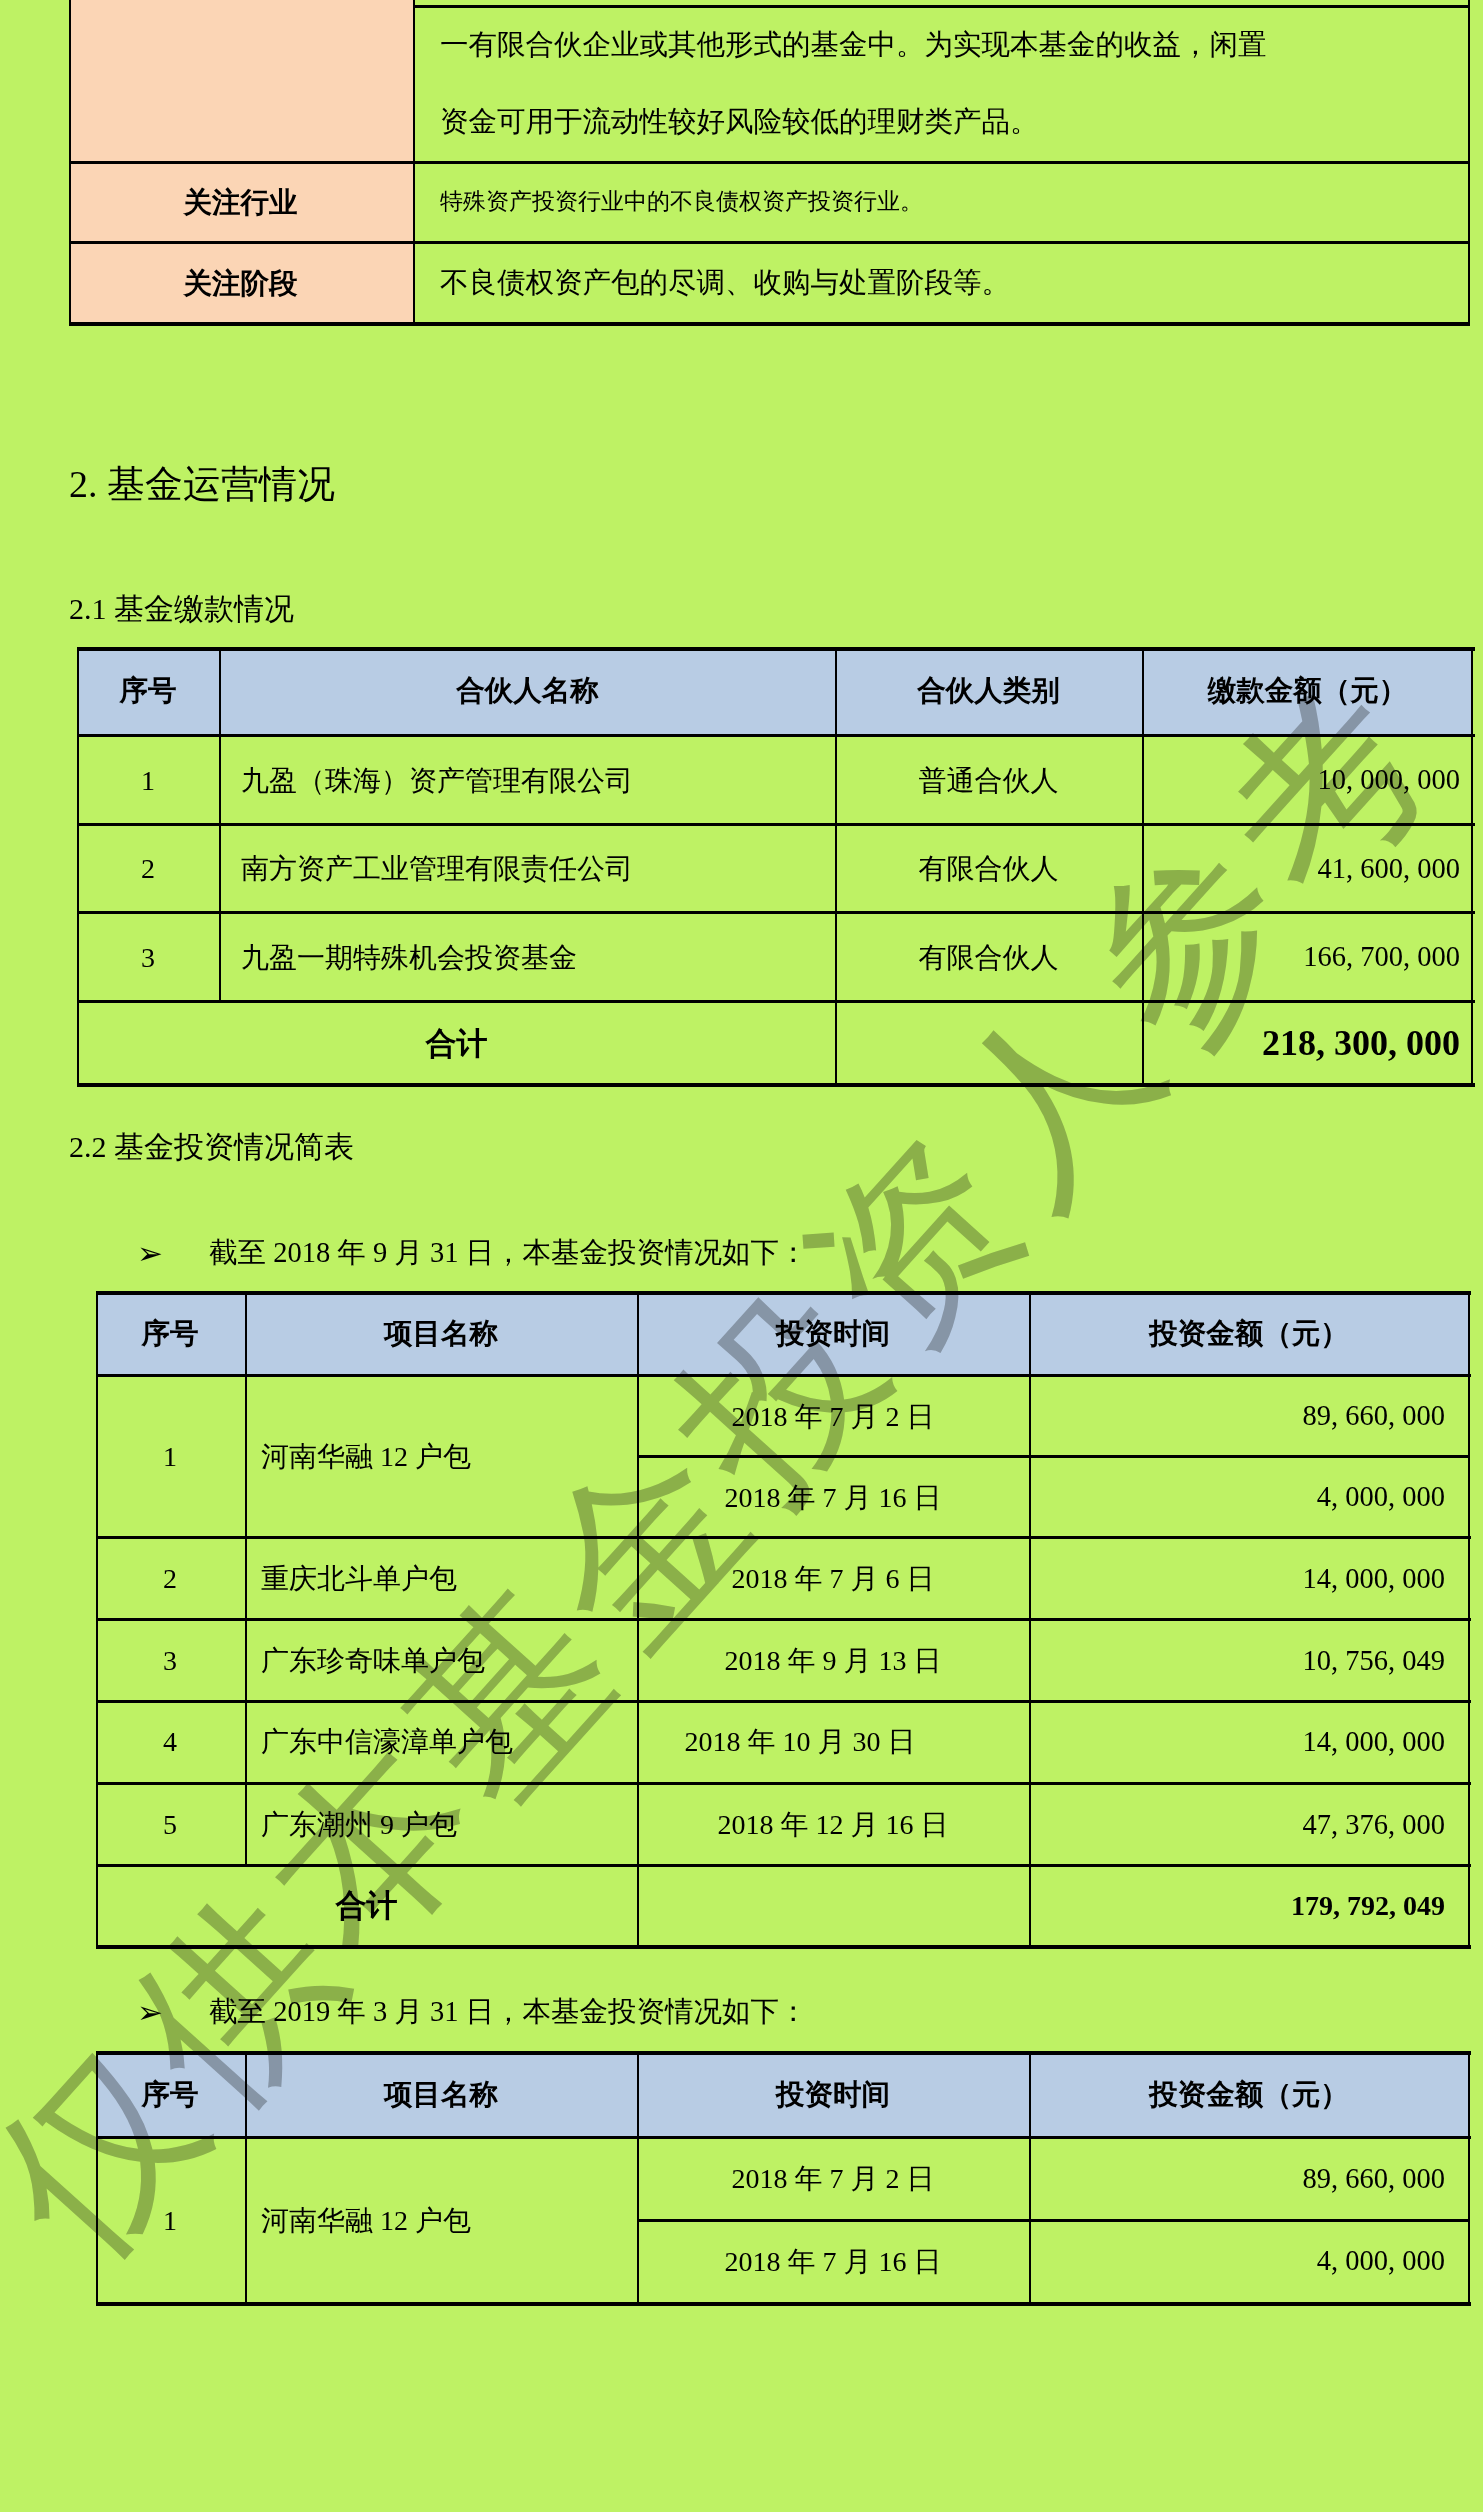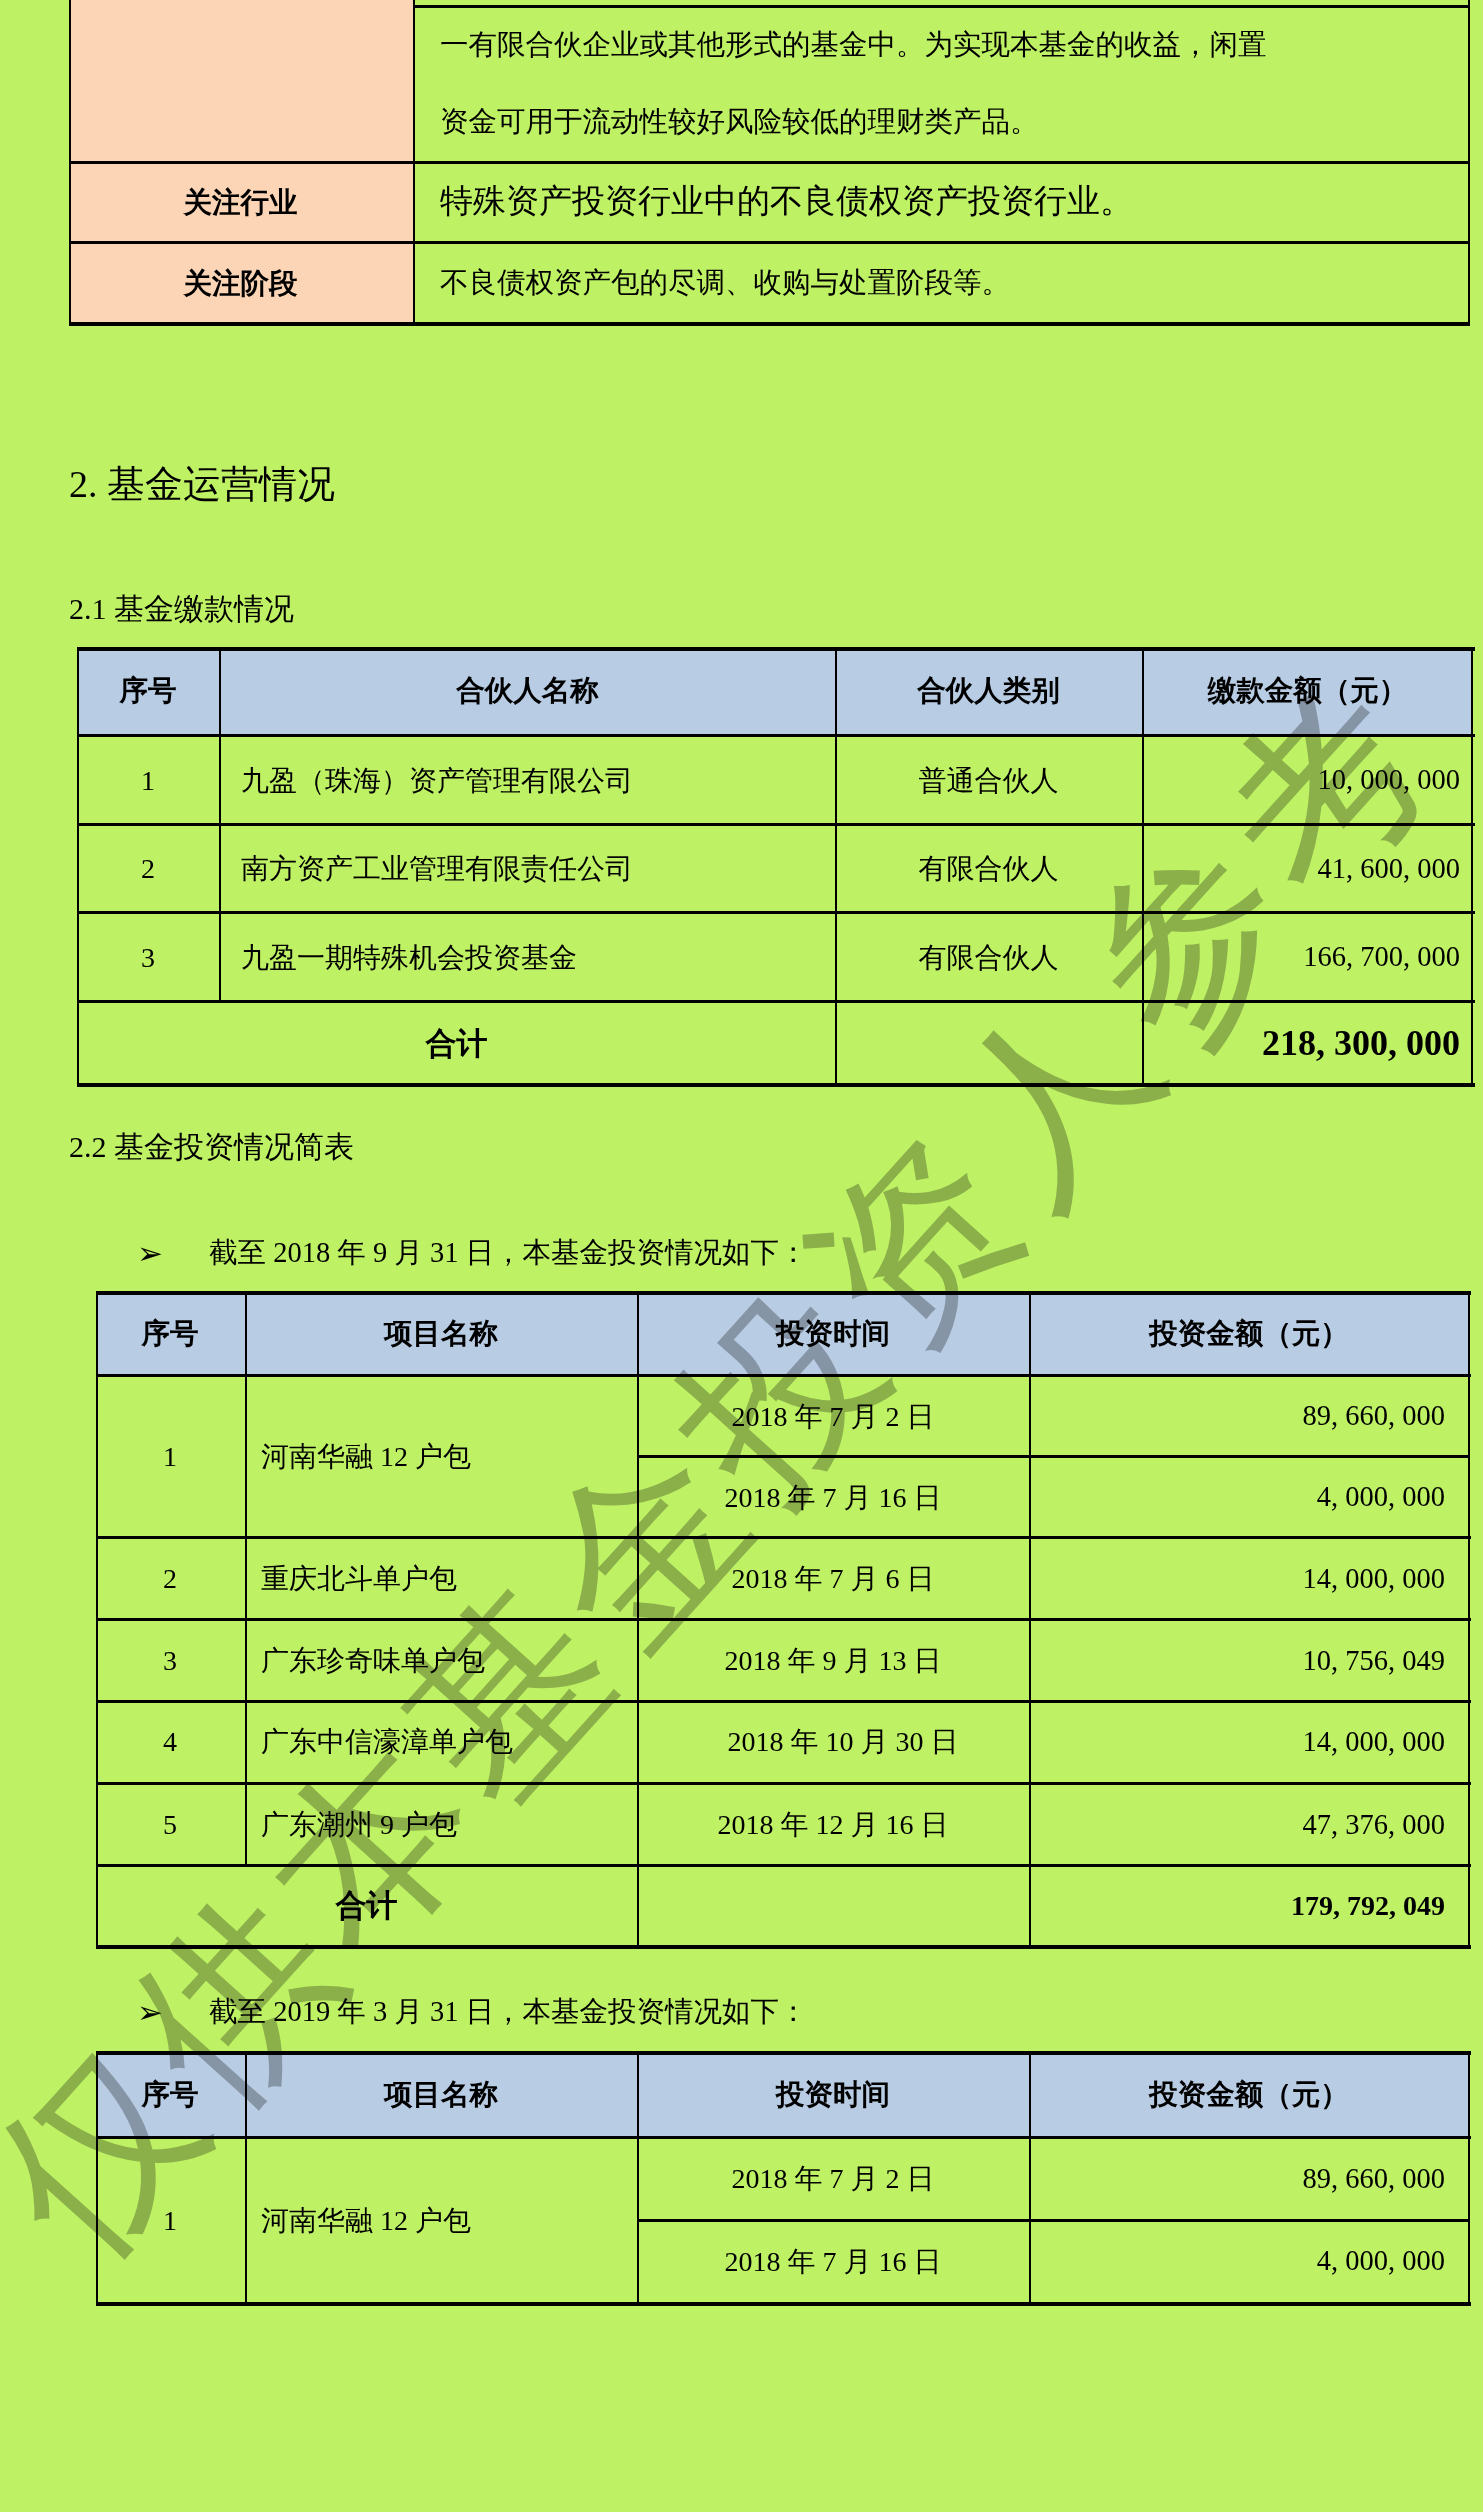--- a/index.html
+++ b/index.html
@@ -33,21 +33,21 @@
   <div class="v" style="left:413px;top:0;height:325px;"></div>
   <div class="v" style="left:1468px;top:0;height:325px;"></div>
   <div class="h" style="left:413px;top:4.9px;width:1057px;"></div>
   <div class="h" style="left:69px;top:161px;width:1401px;"></div>
   <div class="h" style="left:69px;top:241px;width:1401px;"></div>
   <div class="h" style="left:69px;top:322px;width:1401px;height:4.1px;"></div>
 
   <div class="t" style="left:440px;top:6.5px;width:1020px;height:77px;font-size:28.5px;">一有限合伙企业或其他形式的基金中。为实现本基金的收益，闲置</div>
   <div class="t" style="left:440px;top:84px;width:1020px;height:77px;font-size:28.5px;">资金可用于流动性较好风险较低的理财类产品。</div>
   <div class="t c b lbl" style="left:70px;top:164px;width:341px;height:77px;font-size:28.5px;">关注行业</div>
-  <div class="t" style="left:440px;top:162px;width:1020px;height:79px;font-size:33px;">特殊资产投资行业中的不良债权资产投资行业。</div>
+  <div class="t" style="left:440px;top:162px;width:1020px;height:79px;font-size:23px;">特殊资产投资行业中的不良债权资产投资行业。</div>
   <div class="t c b lbl" style="left:70px;top:245px;width:341px;height:77px;font-size:28.5px;">关注阶段</div>
   <div class="t" style="left:440px;top:245px;width:1020px;height:77px;font-size:28.5px;">不良债权资产包的尽调、收购与处置阶段等。</div>
 
   <div class="hd" style="left:69px;top:455px;width:897px;height:59px;font-size:38px;">2. 基金运营情况</div>
   <div class="hd" style="left:69px;top:586px;width:734px;height:46px;font-size:30px;">2.1 基金缴款情况</div>
 
   <div class="bg blue" style="left:77px;top:650px;width:1395px;height:84px;"></div>
 
   <div class="h" style="left:77px;top:647px;width:1398px;height:4.1px;"></div>
   <div class="h" style="left:77px;top:734px;width:1398px;"></div>
@@ -123,21 +123,21 @@
   <div class="t c" style="left:637px;top:1538px;width:392px;height:82px;">2018 年 7 月 6 日</div>
   <div class="t r" style="left:1029px;top:1538px;width:416px;height:82px;font-size:28.5px;">14, 000, 000</div>
 
   <div class="t c" style="left:96px;top:1620px;width:148px;height:82px;">3</div>
   <div class="t" style="left:261px;top:1620px;width:376px;height:82px;">广东珍奇味单户包</div>
   <div class="t c" style="left:637px;top:1620px;width:392px;height:82px;">2018 年 9 月 13 日</div>
   <div class="t r" style="left:1029px;top:1620px;width:416px;height:82px;font-size:28.5px;">10, 756, 049</div>
 
   <div class="t c" style="left:96px;top:1701px;width:148px;height:82px;">4</div>
   <div class="t" style="left:261px;top:1701px;width:376px;height:82px;">广东中信濠漳单户包</div>
-  <div class="t c" style="left:653px;top:1701px;width:380px;height:82px;">2018 年 10 月 30 日</div>
+  <div class="t c" style="left:610px;top:1701px;width:380px;height:82px;">2018 年 10 月 30 日</div>
   <div class="t r" style="left:1029px;top:1701px;width:416px;height:82px;font-size:28.5px;">14, 000, 000</div>
 
   <div class="t c" style="left:96px;top:1784px;width:148px;height:82px;">5</div>
   <div class="t" style="left:261px;top:1784px;width:376px;height:82px;">广东潮州 9 户包</div>
   <div class="t c" style="left:637px;top:1784px;width:392px;height:82px;">2018 年 12 月 16 日</div>
   <div class="t r" style="left:1029px;top:1784px;width:416px;height:82px;font-size:28.5px;">47, 376, 000</div>
 
   <div class="t c b" style="left:96px;top:1865px;width:541px;height:82px;font-size:31px;">合计</div>
   <div class="t r b" style="left:1029px;top:1865px;width:416px;height:82px;font-size:28px;">179, 792, 049</div>
 

